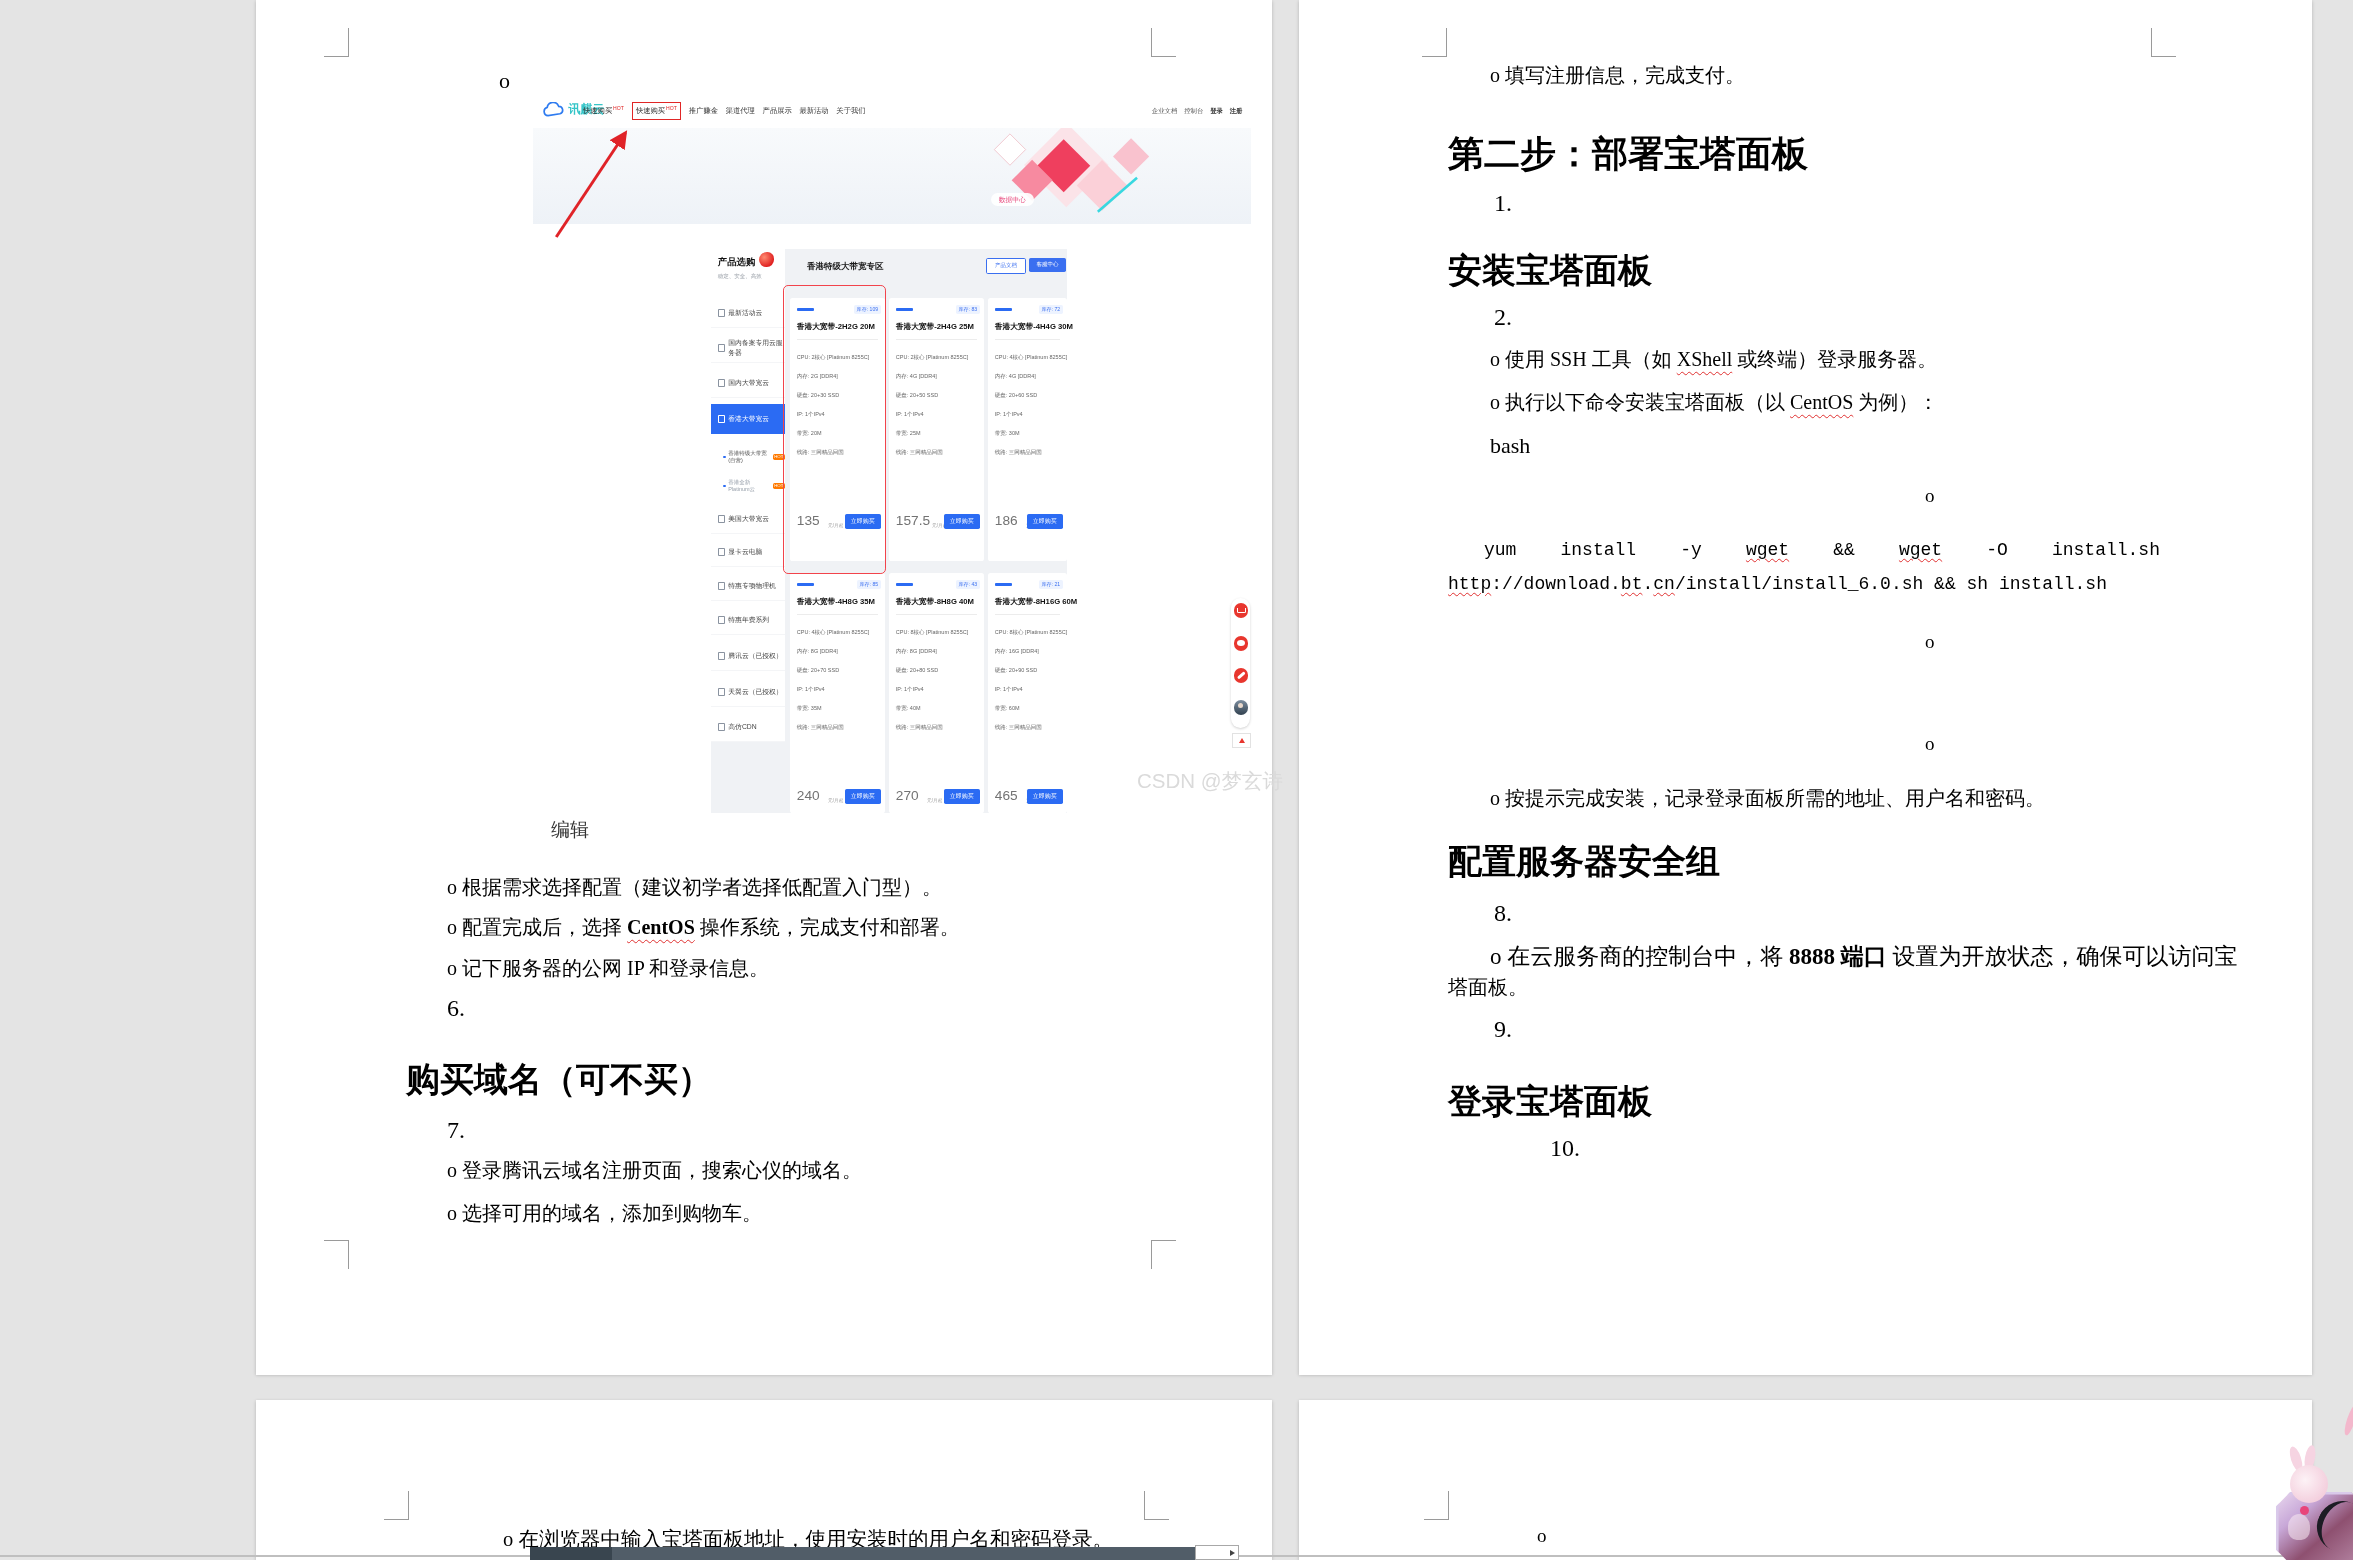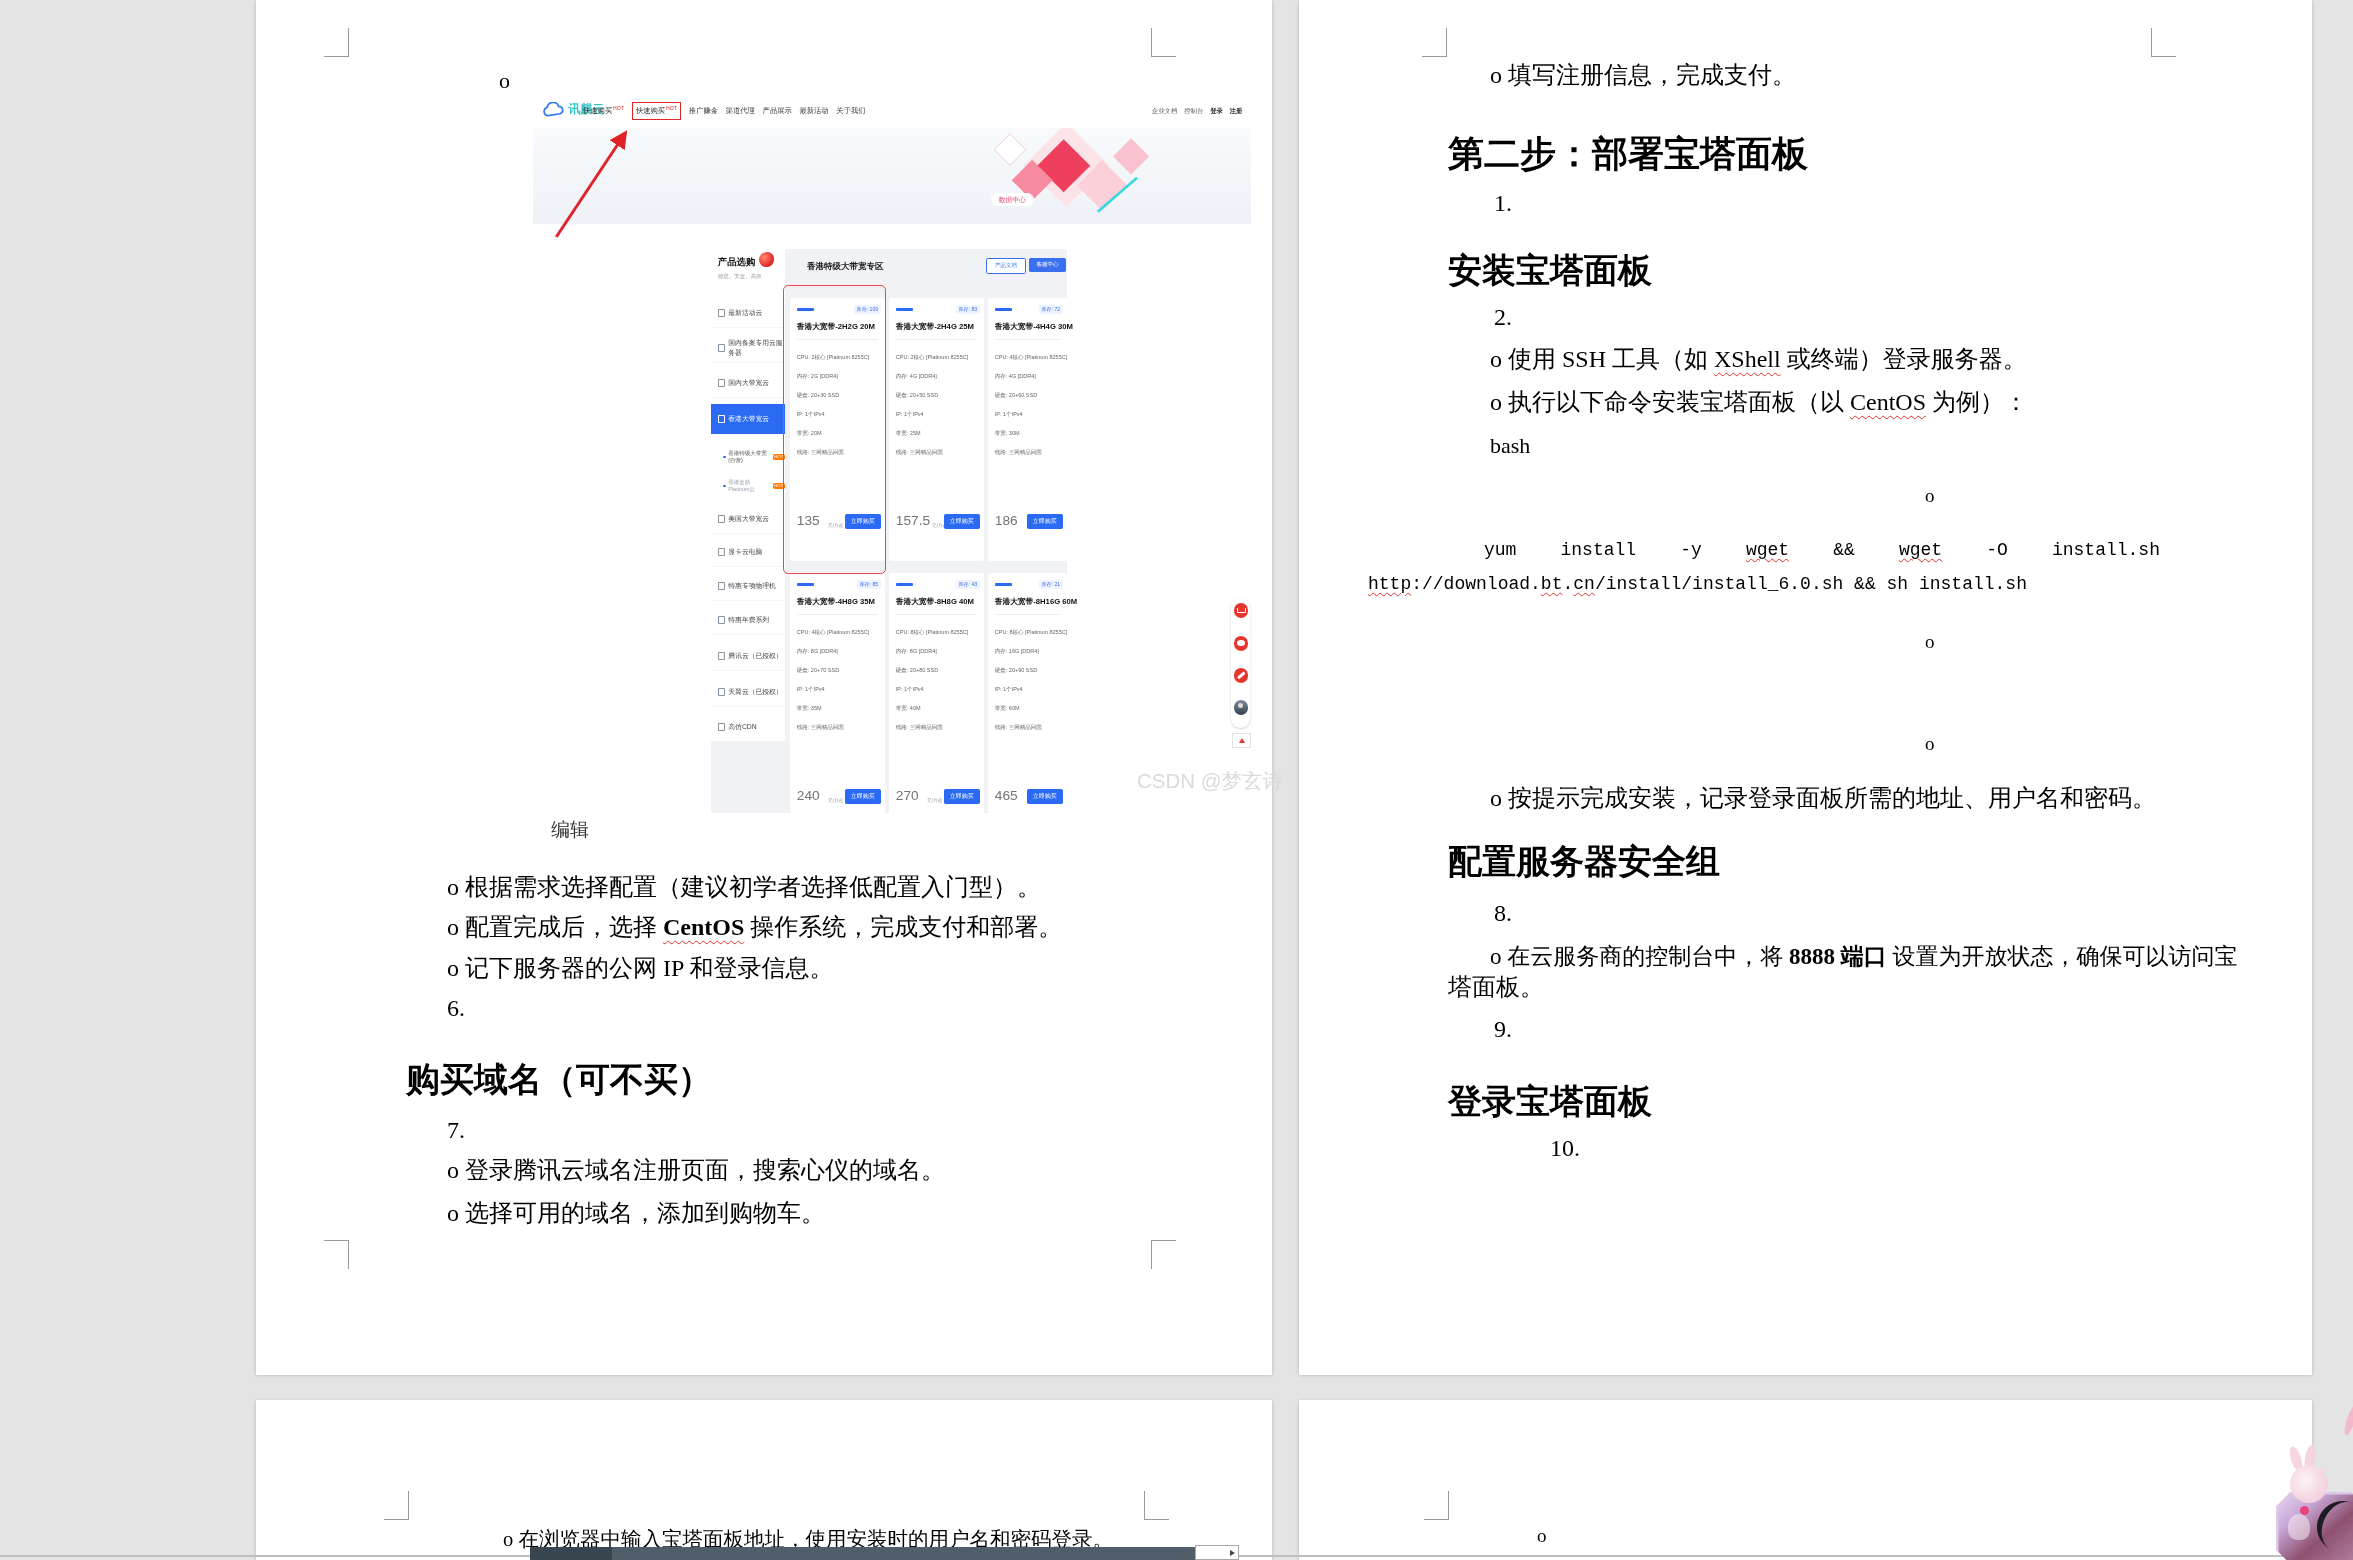--- a/index.html
+++ b/index.html
@@ -5,21 +5,21 @@
   html,body{margin:0;padding:0;}
   body{position:relative;width:2354px;height:1561px;background:#e4e4e4;overflow:hidden;
        font-family:"Liberation Serif","DejaVu Serif",serif;color:#000;}
   .abs{position:absolute;}
   .page{position:absolute;background:#fff;box-shadow:0 0.9px 3.4px rgba(0,0,0,.22);z-index:1;}
   .mark{position:absolute;width:24px;height:28px;z-index:2;}
   .mark.tl{border-right:0.9px solid #9a9a9a;border-bottom:0.9px solid #9a9a9a;}
   .mark.tr{border-left:0.9px solid #9a9a9a;border-bottom:0.9px solid #9a9a9a;}
   .mark.bl{border-right:0.9px solid #9a9a9a;border-top:0.9px solid #9a9a9a;}
   .mark.br{border-left:0.9px solid #9a9a9a;border-top:0.9px solid #9a9a9a;}
-  .txt{position:absolute;white-space:nowrap;font-size:24px;line-height:29px;z-index:2;}
+  .txt{position:absolute;white-space:nowrap;font-size:20px;line-height:29px;z-index:2;}
   .num{position:absolute;white-space:nowrap;font-size:24px;z-index:2;}
   .h-sans{position:absolute;white-space:nowrap;font-family:"Liberation Sans","DejaVu Sans",sans-serif;
           font-weight:bold;font-size:34px;z-index:2;}
   .wavy{text-decoration-line:underline;text-decoration-style:wavy;text-decoration-color:#e03131;
         text-decoration-thickness:0.9px;text-underline-offset:5.1px;}
   .b{font-weight:bold;}
   .mono{font-family:"Liberation Mono","DejaVu Sans Mono",monospace;font-size:18px;z-index:2;}
   .omark{position:absolute;font-size:19px;z-index:2;}
   
   .navbar{position:absolute;left:533px;top:94px;width:718px;height:34px;background:#fff;
@@ -381,21 +381,21 @@
 <div class="mono abs" style="left:1484px;top:540px;width:676px;display:flex;justify-content:space-between;">
   <span>yum</span>
     <span>install</span>
   <span>-y</span>
     <span class="wavy" style="text-underline-offset:2.6px;">wget</span>
   <span>&amp;&amp;</span>
     <span class="wavy" style="text-underline-offset:2.6px;">wget</span>
   <span>-O</span>
     <span>install.sh</span>
 </div>
-<div class="mono abs" style="left:1368px;top:574px;white-space:nowrap;">
+<div class="mono abs" style="left:1448px;top:574px;white-space:nowrap;">
   <span class="wavy" style="text-underline-offset:2.6px;">http</span><span>://download.</span><span class="wavy" style="text-underline-offset:2.6px;">bt</span><span>.</span><span class="wavy" style="text-underline-offset:2.6px;">cn</span><span>/install/install_6.0.sh &amp;&amp; sh install.sh</span>
 </div>
 <div class="omark" style="left:1925px;top:631px;">o</div>
 <div class="omark" style="left:1925px;top:733px;">o</div>
 <div class="txt" style="left:1490px;top:784px;">o 按提示完成安装，记录登录面板所需的地址、用户名和密码。</div>
 <div class="h-sans" style="left:1448px;top:839px;">配置服务器安全组</div>
 <div class="num" style="left:1494px;top:900px;">8.</div>
 <div class="txt" style="left:1490px;top:942px;font-size:23px;"><span>o 在云服务商的控制台中，将 </span><span class="b">8888 端口</span><span> 设置为开放状态，确保可以访问宝</span></div>
 <div class="txt" style="left:1448px;top:973px;">塔面板。</div>
 <div class="num" style="left:1494px;top:1016px;">9.</div>

